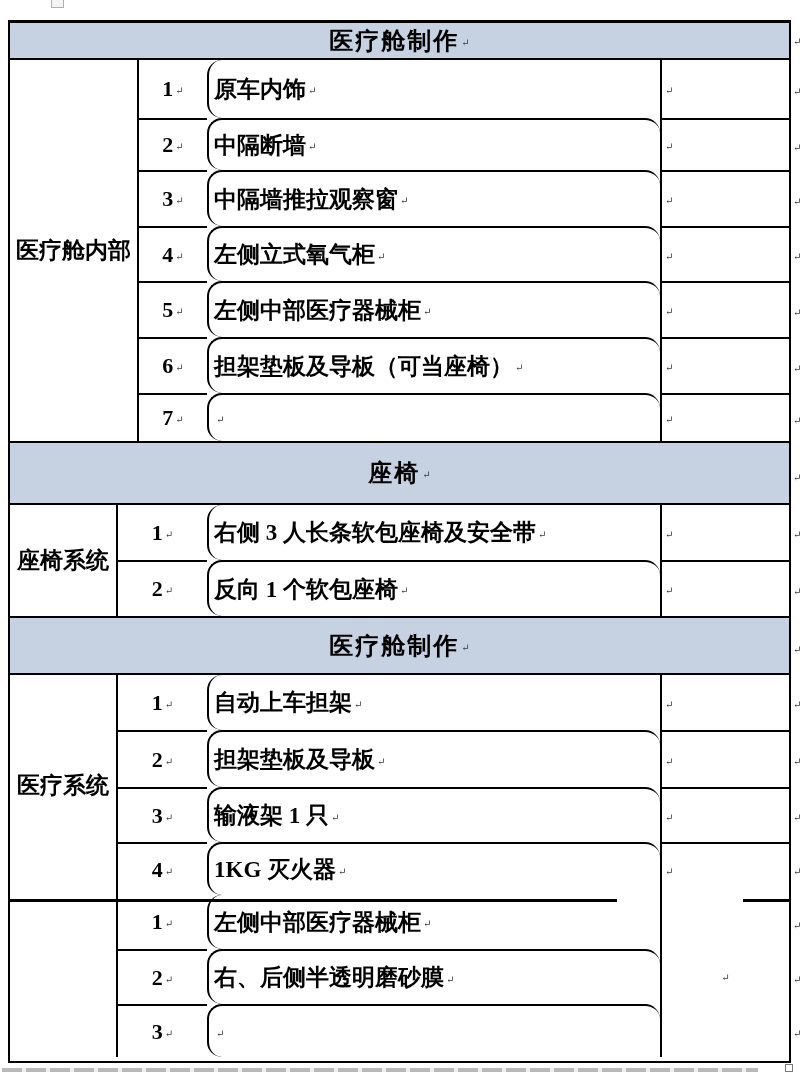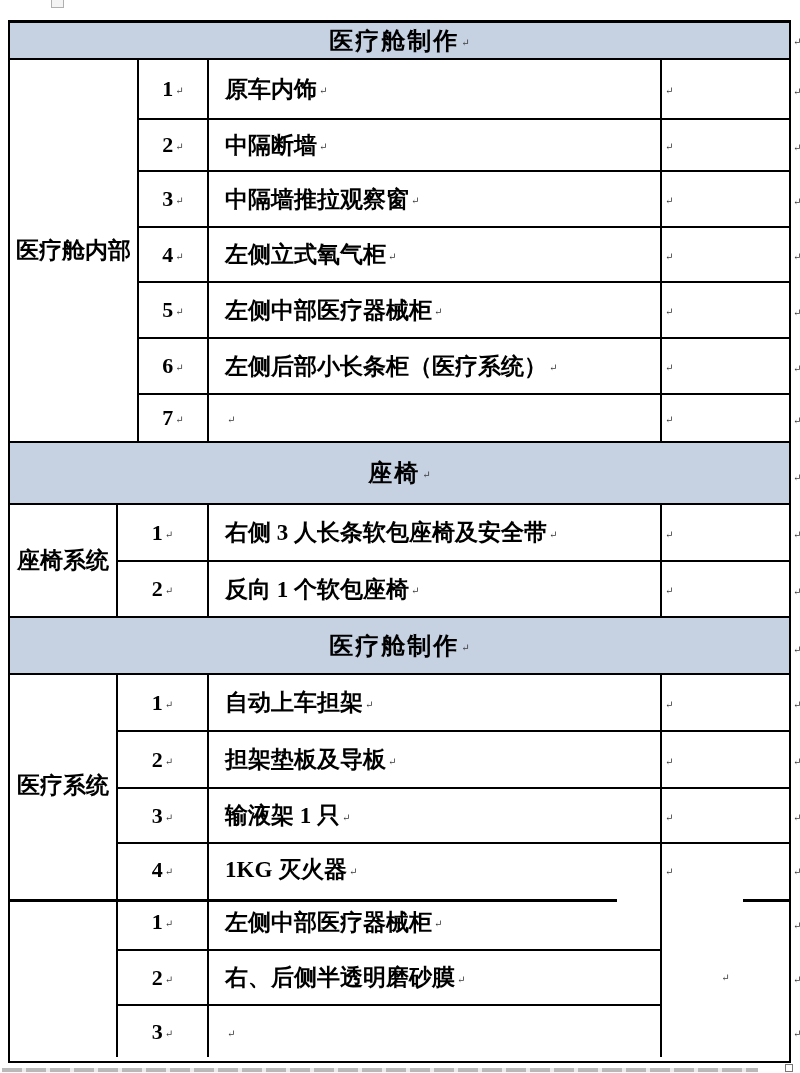--- a/index.html
+++ b/index.html
@@ -34,21 +34,21 @@
   
   .grid{display:grid;box-sizing:border-box;border-top:2px solid #000;}
   .g1{grid-template-columns:127px 70px 453px 1fr;grid-template-rows:58px 52px 56px 55px 56px 56px 48px;height:383px;}
   .g2{grid-template-columns:106px 91px 453px 1fr;grid-template-rows:55px 56px;height:113px;}
   .g3{grid-template-columns:106px 91px 453px 1fr;grid-template-rows:55px 57px 55px 53px;height:222px;}
   .g4{grid-template-columns:106px 91px 453px 1fr;grid-template-rows:54px 55px 53px;height:162px;border-top:none;}
 
   .cell{box-sizing:border-box;display:flex;align-items:center;}
   .cat{grid-column:1;grid-row:1/-1;justify-content:center;font-weight:bold;font-size:23px;}
   .num{grid-column:2;border-left:2px solid #000;justify-content:center;font-weight:bold;font-size:22px;}
-  .desc{grid-column:3;border-left:2px solid #000;padding-left:16px;font-weight:bold;font-size:23px;}
+  .desc{grid-column:3;border-left:2px solid #000;padding-left:5px;font-weight:bold;font-size:23px;border-radius:15px;}
   .empty{grid-column:4;border-left:2px solid #000;padding-left:3px;}
   .empty-merged{grid-column:4;grid-row:1/-1;border-left:2px solid #000;justify-content:center;}
   .bt{border-top:2px solid #000;}
 
   
   .mk{font-size:10px;font-weight:normal;color:#3a3a3a;margin-left:2px;line-height:1;transform:translateY(2px);letter-spacing:0;}
   .rmark{position:absolute;left:793px;font-size:10px;color:#3a3a3a;line-height:1;}
 
   
   .pl-a{position:absolute;left:0;top:876px;width:607px;height:3px;background:#000;}
@@ -141,21 +141,21 @@
         </div>
       <div class="cell empty bt" style="grid-row:5">
           <span class="mk" style="margin-left:0">↵</span>
         </div>
 
       <div class="cell num bt" style="grid-row:6">
           <span>6</span>
           <span class="mk">↵</span>
         </div>
       <div class="cell desc bt" style="grid-row:6">
-          <span>左侧后部小长条柜（医疗系统）</span>
+          <span>担架垫板及导板（可当座椅）</span>
           <span class="mk">↵</span>
         </div>
       <div class="cell empty bt" style="grid-row:6">
           <span class="mk" style="margin-left:0">↵</span>
         </div>
 
       <div class="cell num bt" style="grid-row:7">
           <span>7</span>
           <span class="mk">↵</span>
         </div>

